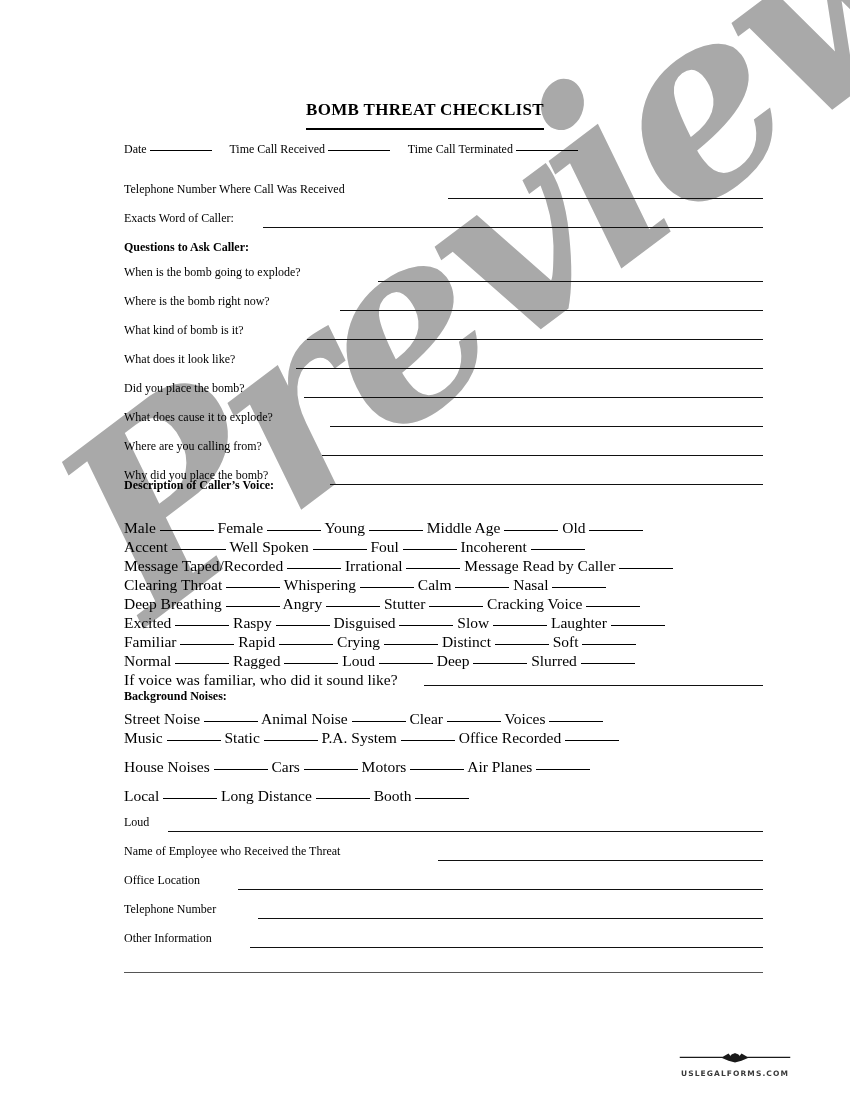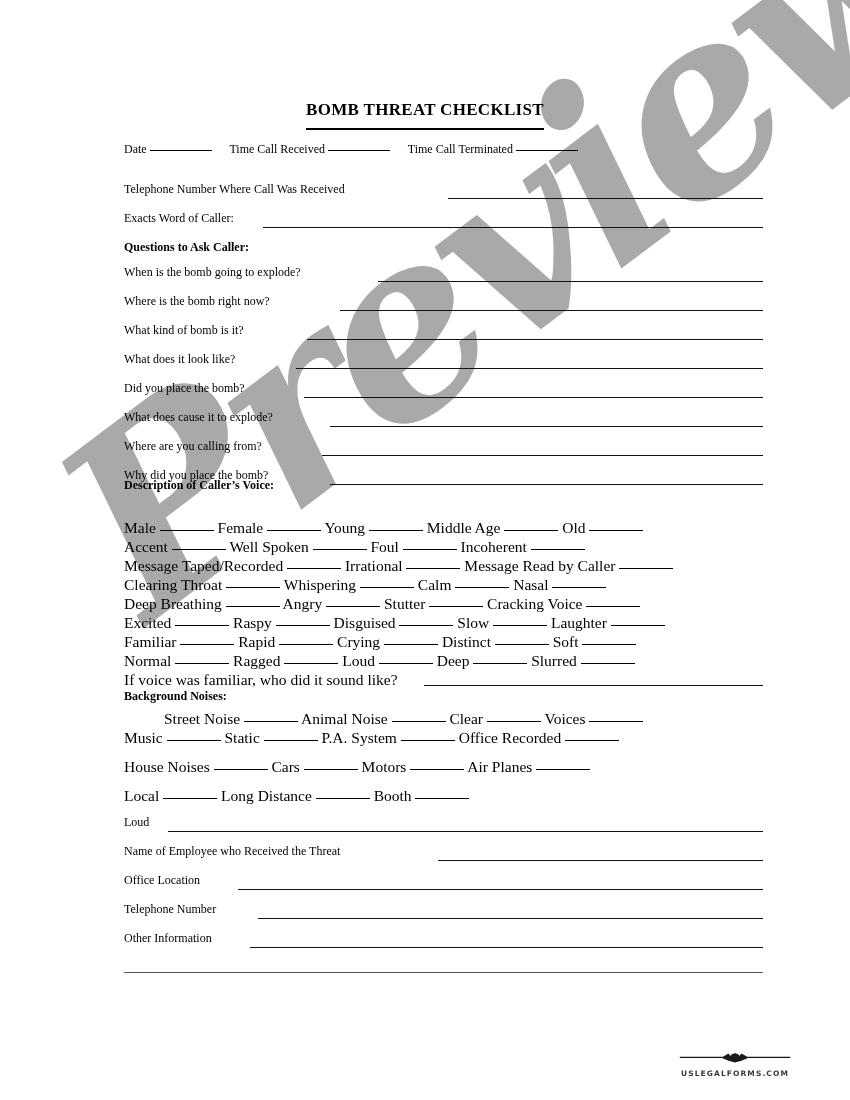--- a/index.html
+++ b/index.html
@@ -292,21 +292,21 @@
       <span class="blank" style="width:54px;"></span>
       <span>Slurred</span>
       <span class="blank" style="width:54px;"></span>
     </div>
 
     <div class="tight" style="top:670px;">If voice was familiar, who did it sound like?</div>
     <div class="ruleline" style="left:424px;top:685px;width:339px;"></div>
 
     <div class="row bold" style="top:689px;">Background Noises:</div>
 
-    <div class="tight" style="top:709px;margin-left:40px;">
+    <div class="tight" style="top:709px;">
       <span>Street Noise</span>
       <span class="blank" style="width:54px;"></span>
       <span>Animal Noise</span>
       <span class="blank" style="width:54px;"></span>
       <span>Clear</span>
       <span class="blank" style="width:54px;"></span>
       <span>Voices</span>
       <span class="blank" style="width:54px;"></span>
     </div>
 

